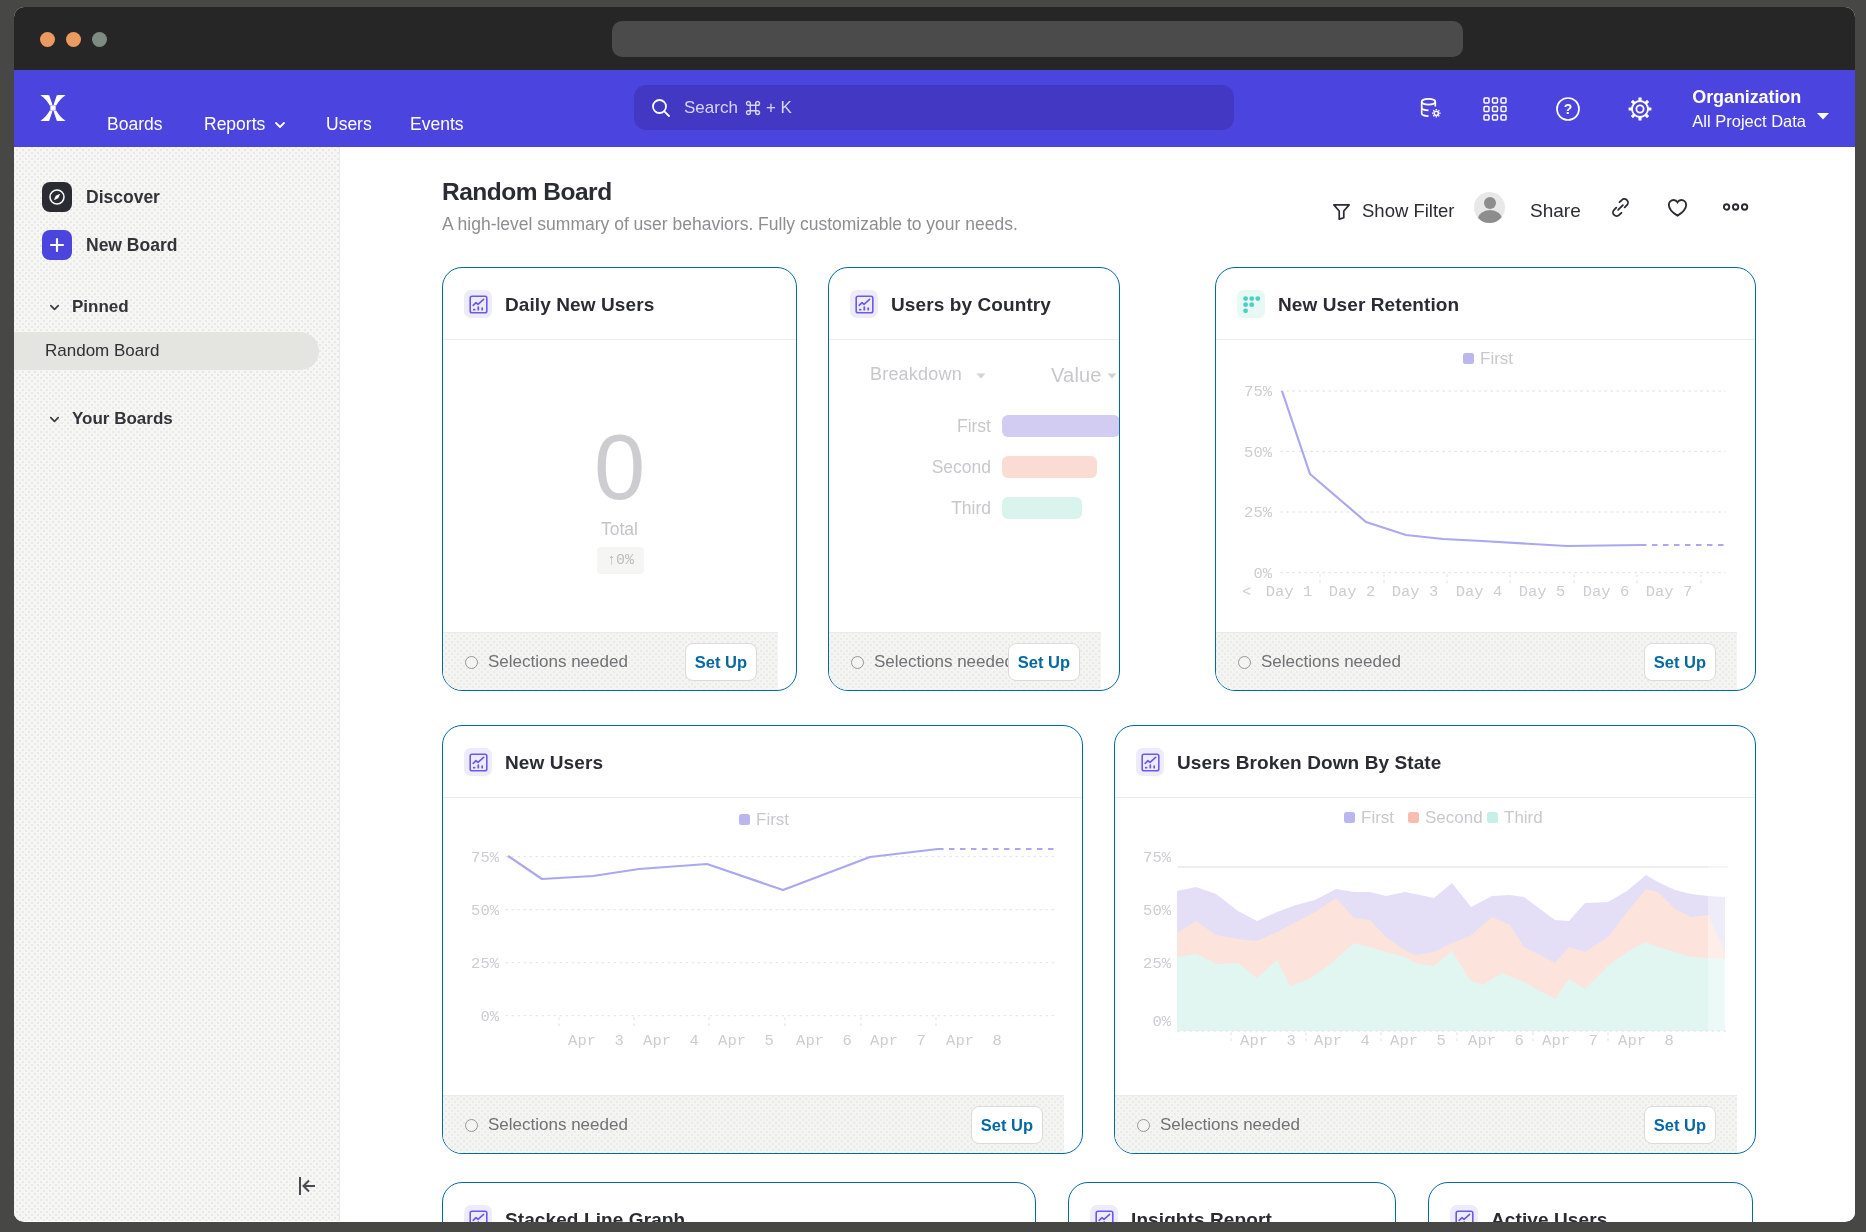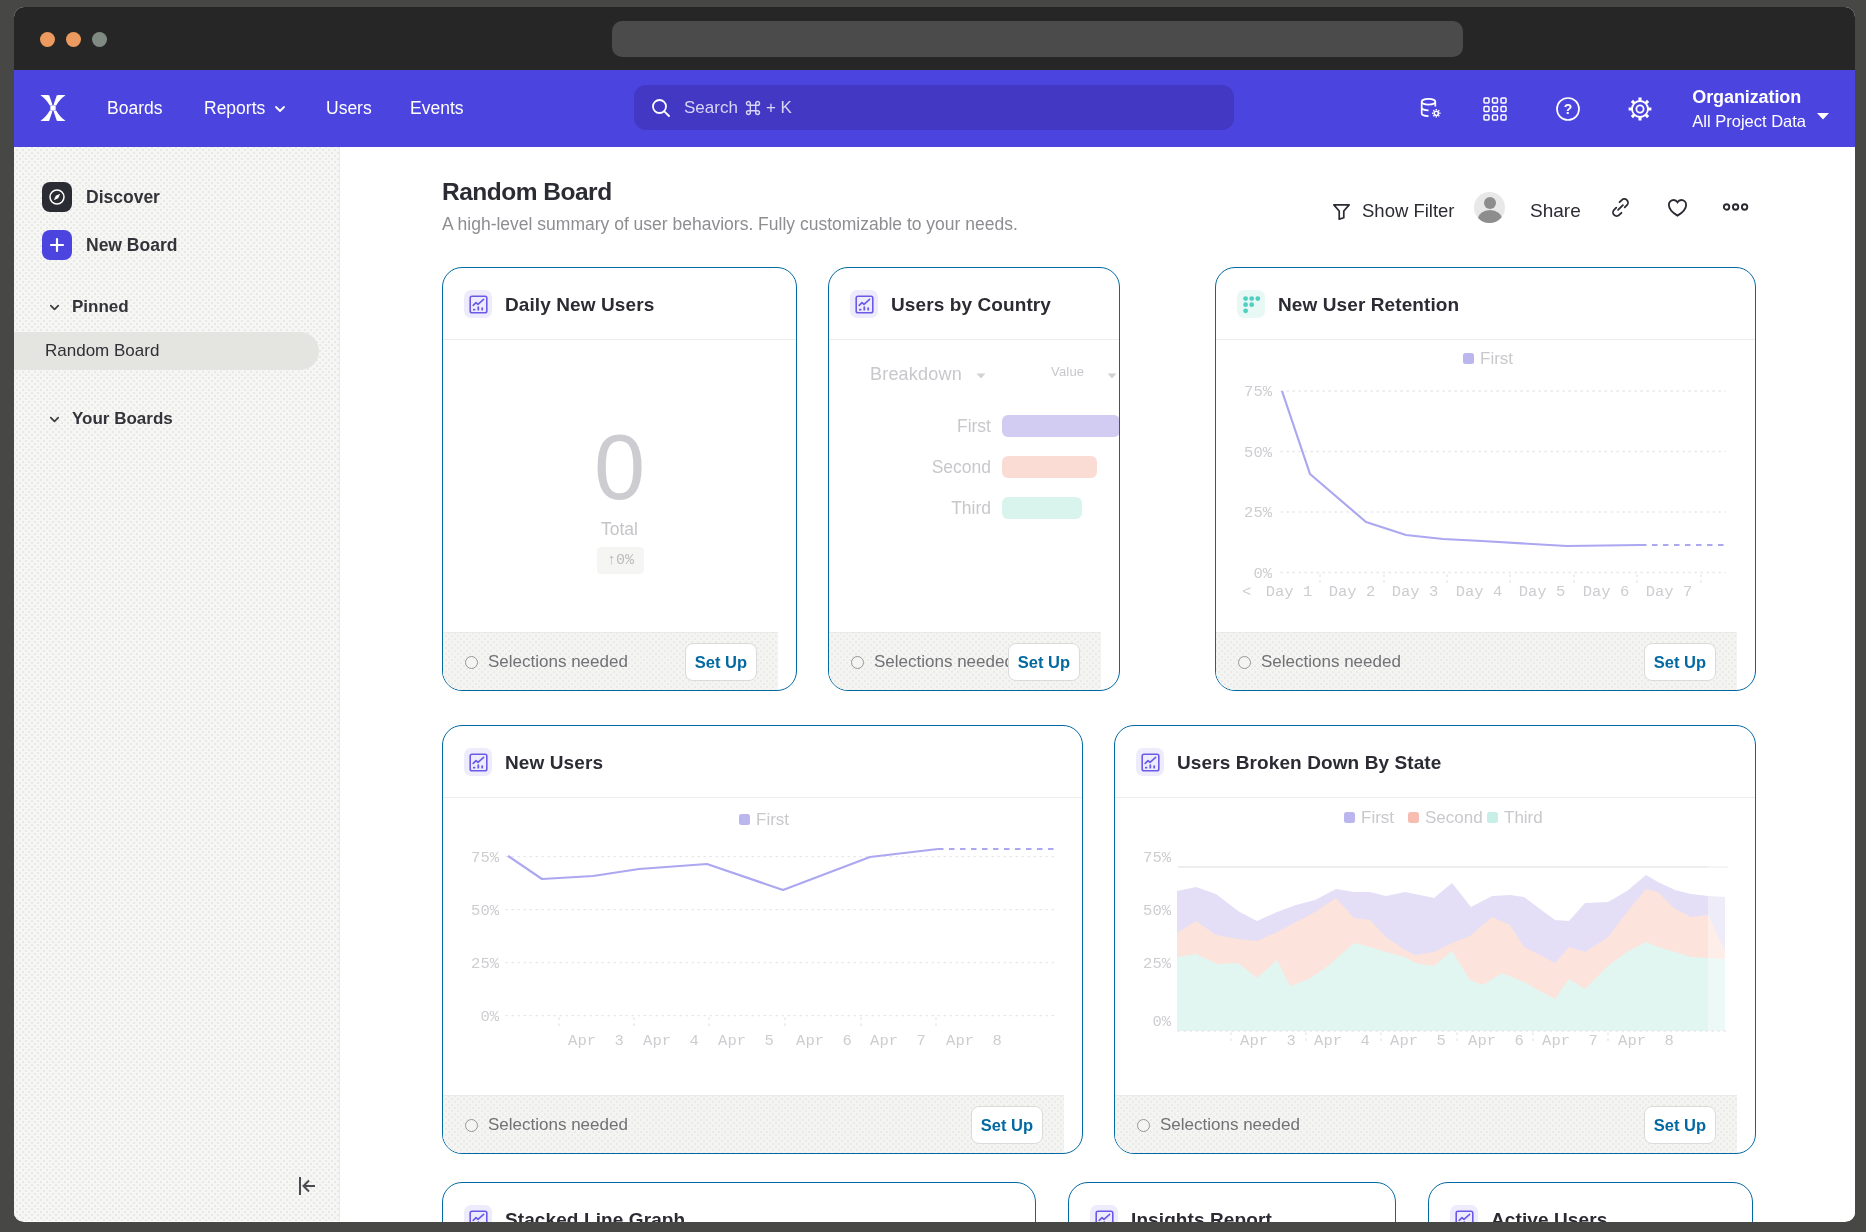--- a/index.html
+++ b/index.html
@@ -3,21 +3,21 @@
 <meta charset="utf-8">
 <style>
 *{margin:0;padding:0;box-sizing:border-box}
 html,body{width:1866px;height:1232px;overflow:hidden}
 body{background:#474746;font-family:"Liberation Sans",sans-serif;position:relative}
 .window{position:absolute;left:14px;top:7px;width:1841px;height:1215px;background:#fff;border-radius:10px;overflow:hidden}
 .titlebar{position:absolute;left:0;top:0;width:1841px;height:63px;background:#262626}
 .tdot{position:absolute;top:25px;width:15px;height:15px;border-radius:50%}
 .urlbar{position:absolute;left:598px;top:14px;width:851px;height:36px;border-radius:10px;background:#4b4b4b}
 .nav{position:absolute;left:0;top:63px;width:1841px;height:77px;background:#4c44df}
-.navmenu{position:absolute;top:0;height:77px;display:flex;align-items:center;color:#fff;font-size:17.5px;font-weight:500}
+.navmenu{position:absolute;top:16px;height:77px;display:flex;align-items:center;color:#fff;font-size:17.5px;font-weight:500}
 .searchbar{position:absolute;left:620px;top:15px;width:600px;height:45px;background:#4338c4;border-radius:12px;display:flex;align-items:center;color:#d8d5f4;font-size:17px}
 .side{position:absolute;left:0;top:140px;width:326px;height:1074px;background-color:#f6f6f4;border-right:1px solid #eaeae8;background-image:radial-gradient(#e8e8e5 0.8px,rgba(0,0,0,0) 0.8px),radial-gradient(#e8e8e5 0.8px,rgba(0,0,0,0) 0.8px);background-size:6px 6px;background-position:0 0,3px 3px}
 .main{position:absolute;left:326px;top:140px;width:1515px;height:1074px;background:#fff}
 .sitem{position:absolute;left:28px;display:flex;align-items:center;color:#33333a}
 .sicon{width:30px;height:30px;border-radius:8px;display:flex;align-items:center;justify-content:center}
 .card{position:absolute;background:#fff;border:1px solid #0369a1;border-radius:20px;overflow:hidden}
 .chead{position:absolute;left:0;top:0;right:0;height:72px;border-bottom:1px solid #ececeb}
 .cicon{position:absolute;left:21px;top:22px;width:28px;height:28px;border-radius:7px;background:#eeebfc;display:flex;align-items:center;justify-content:center}
 .ctitle{position:absolute;left:62px;top:26px;font-size:19px;font-weight:700;color:#2b2b33;letter-spacing:.1px}
 .cfoot{position:absolute;left:0;bottom:0;right:18px;height:58px;background-color:#f4f4f2;border-top:1px solid #eaeae8;background-image:radial-gradient(#eaeae7 0.8px,rgba(0,0,0,0) 0.8px),radial-gradient(#eaeae7 0.8px,rgba(0,0,0,0) 0.8px);background-size:6px 6px;background-position:0 0,3px 3px}
@@ -201,21 +201,21 @@
               <path d="M4.2,10.4 L7,7.6 L9,9.4 L14.6,4.4" stroke-linecap="round" stroke-linejoin="round"></path>
               <path d="M4.8,14.7 H5.6 M9.3,12.2 V14.7 M13.2,13.2 V14.7" stroke-linecap="round" stroke-width="1.8"></path>
             </svg>
           </div>
         <div class="ctitle">Users by Country</div>
       </div>
       <div style="position:absolute;left:41px;top:96px;font-size:18px;color:#c8c8cc;letter-spacing:0.2px">Breakdown</div>
       <svg style="position:absolute;left:146px;top:103px" width="12" height="10" viewBox="0 0 12 10">
           <path d="M1.5,2.5 L6,7.5 L10.5,2.5 Z" fill="#d2d2d6"></path>
         </svg>
-      <div style="position:absolute;left:222px;top:96px;font-size:13px;color:#c8c8cc;letter-spacing:0.2px">Value</div>
+      <div style="position:absolute;left:222px;top:96px;font-size:20px;color:#c8c8cc;letter-spacing:0.2px">Value</div>
       <svg style="position:absolute;left:277px;top:103px" width="12" height="10" viewBox="0 0 12 10">
           <path d="M1.5,2.5 L6,7.5 L10.5,2.5 Z" fill="#d2d2d6"></path>
         </svg>
       <div style="position:absolute;left:0;top:148px;width:162px;text-align:right;font-size:17.5px;color:#c8c8cc">First</div>
       <div style="position:absolute;left:173px;top:147px;width:118px;height:22px;background:#d2ccf2;border-radius:6px"></div>
       <div style="position:absolute;left:0;top:189px;width:162px;text-align:right;font-size:17.5px;color:#c8c8cc">Second</div>
       <div style="position:absolute;left:173px;top:188px;width:95px;height:22px;background:#fbdcd5;border-radius:6px"></div>
       <div style="position:absolute;left:0;top:230px;width:162px;text-align:right;font-size:17.5px;color:#c8c8cc">Third</div>
       <div style="position:absolute;left:173px;top:229px;width:80px;height:22px;background:#d9f3ed;border-radius:6px"></div>
       <div class="cfoot">

